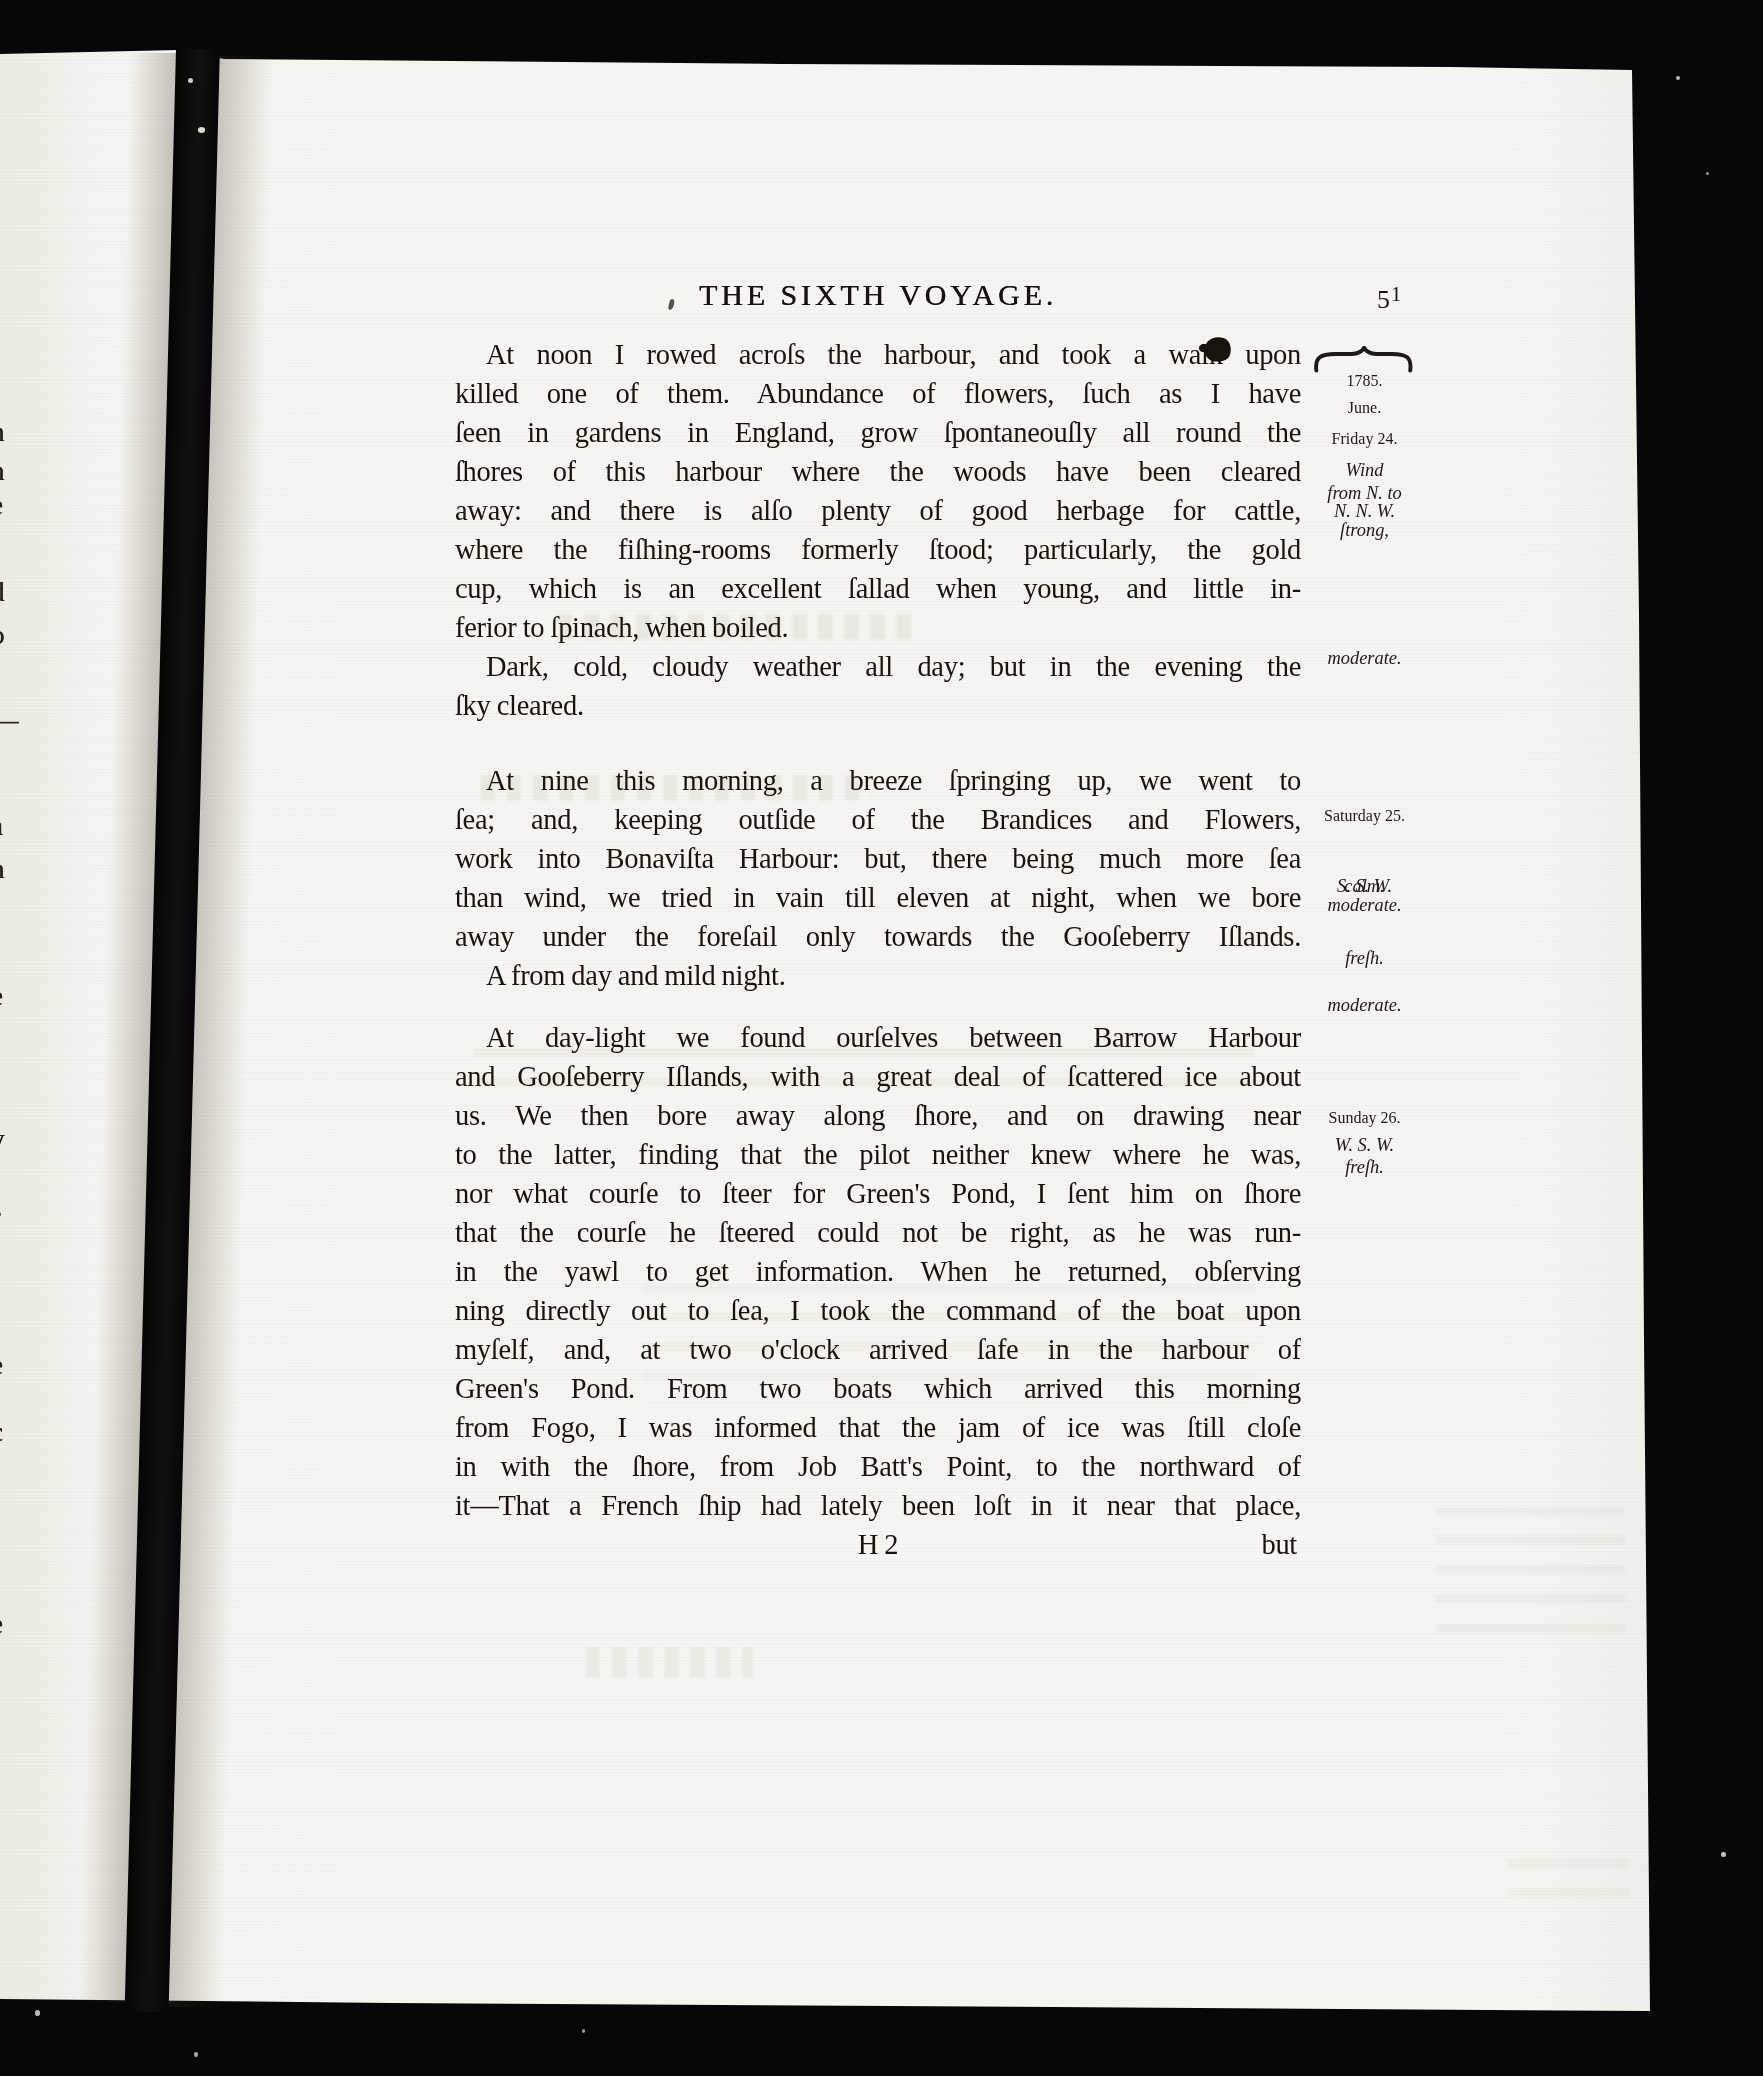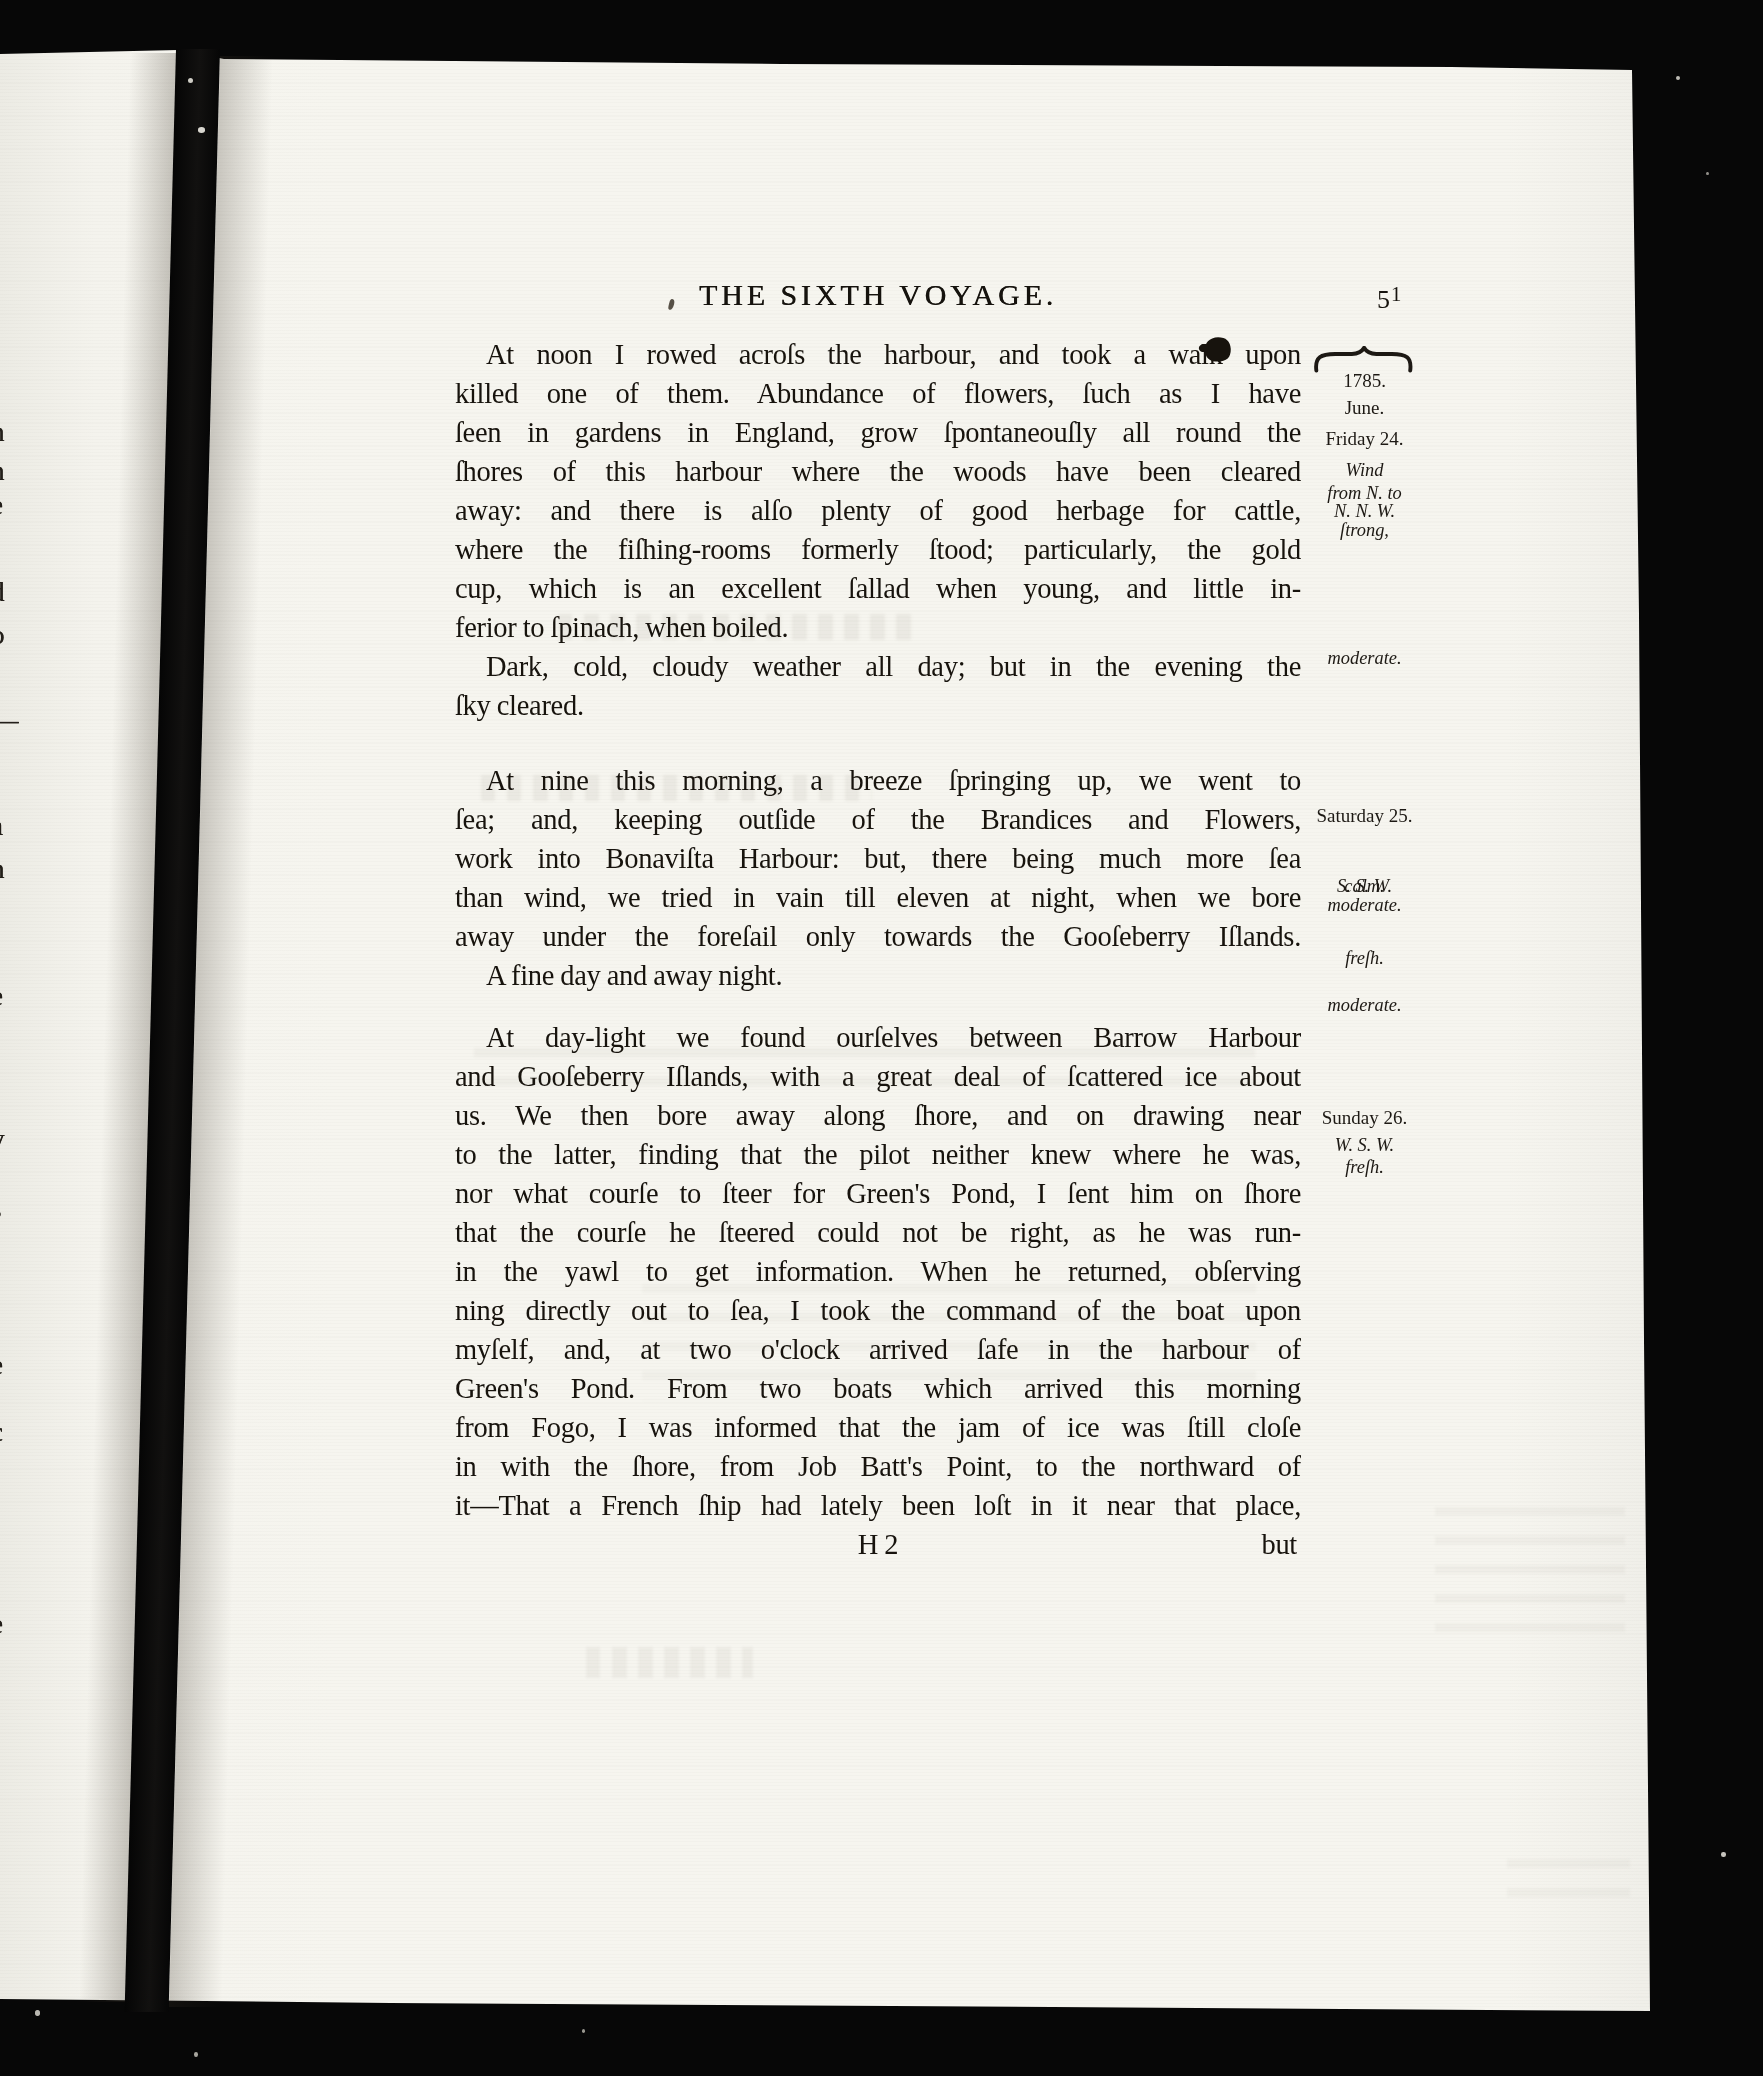--- a/index.html
+++ b/index.html
@@ -60,21 +60,21 @@
   .gap-sat{margin-top:36px;}
   .gap-sun{margin-top:23.4px;}
   .footer-row{position:relative;height:39px;margin-top:0;}
   .signature{position:absolute;left:0;width:100%;text-align:center;}
   .catchword{position:absolute;right:4px;top:0;}
   
   .mn{
     position:absolute;left:1305px;width:119px;text-align:center;
     color:#1d1914;white-space:nowrap;
   }
-  .mn.roman{font-size:19px;line-height:22px;}
+  .mn.roman{font-size:16px;line-height:22px;}
   .mn.italic{font-style:italic;font-size:18.4px;line-height:21px;}
   .brace{position:absolute;left:1313px;top:346px;width:100px;height:27px;}
   
   .frag{
     position:absolute;left:-9.5px;font-size:28px;line-height:28px;
     color:#231f19;text-shadow:0.3px 0 0 #231f19;
   }
   
   .smudge{position:absolute;filter:blur(1.7px);opacity:.55;}
   .sm-h{background:repeating-linear-gradient(90deg,rgba(118,110,96,.16) 0 14.5px,rgba(0,0,0,0) 14.5px 26px);}
@@ -141,21 +141,21 @@
     <div class="bl">where the fiſhing-rooms formerly ſtood; particularly, the gold</div>
     <div class="bl">cup, which is an excellent ſallad when young, and little in-</div>
     <div class="bl nj">ferior to ſpinach, when boiled.</div>
     <div class="bl ind">Dark, cold, cloudy weather all day; but in the evening the</div>
     <div class="bl nj">ſky cleared.</div>
     <div class="bl ind gap-sat">At nine this morning, a breeze ſpringing up, we went to</div>
     <div class="bl">ſea; and, keeping outſide of the Brandices and Flowers,</div>
     <div class="bl">work into Bonaviſta Harbour: but, there being much more ſea</div>
     <div class="bl">than wind, we tried in vain till eleven at night, when we bore</div>
     <div class="bl">away under the foreſail only towards the Gooſeberry Iſlands.</div>
-    <div class="bl nj ind">A fine day and away night.</div>
+    <div class="bl nj ind">A from day and mild night.</div>
     <div class="bl ind gap-sun">At day-light we found ourſelves between Barrow Harbour</div>
     <div class="bl">and Gooſeberry Iſlands, with a great deal of ſcattered ice about</div>
     <div class="bl">us.  We then bore away along ſhore, and on drawing near</div>
     <div class="bl">to the latter, finding that the pilot neither knew where he was,</div>
     <div class="bl">nor what courſe to ſteer for Green's Pond, I ſent him on ſhore</div>
     <div class="bl">that the courſe he ſteered could not be right, as he was run-</div>
     <div class="bl">in the yawl to get information.  When he returned, obſerving</div>
     <div class="bl">ning directly out to ſea, I took the command of the boat upon</div>
     <div class="bl">myſelf, and, at two o'clock arrived ſafe in the harbour of</div>
     <div class="bl">Green's Pond.  From two boats which arrived this morning</div>

